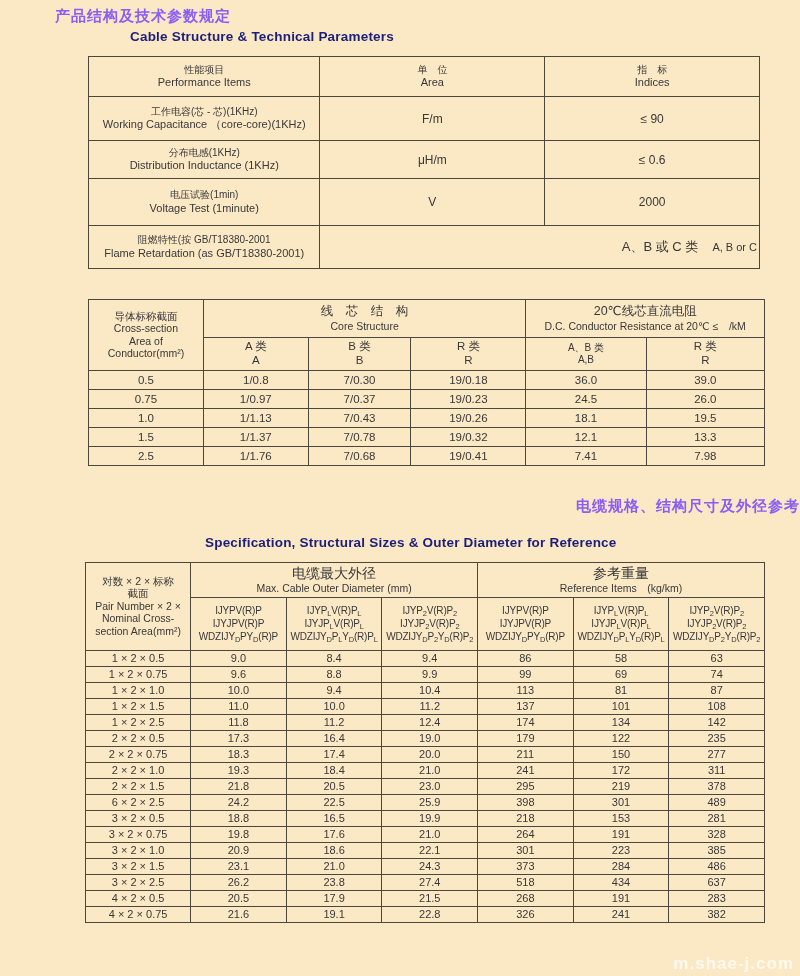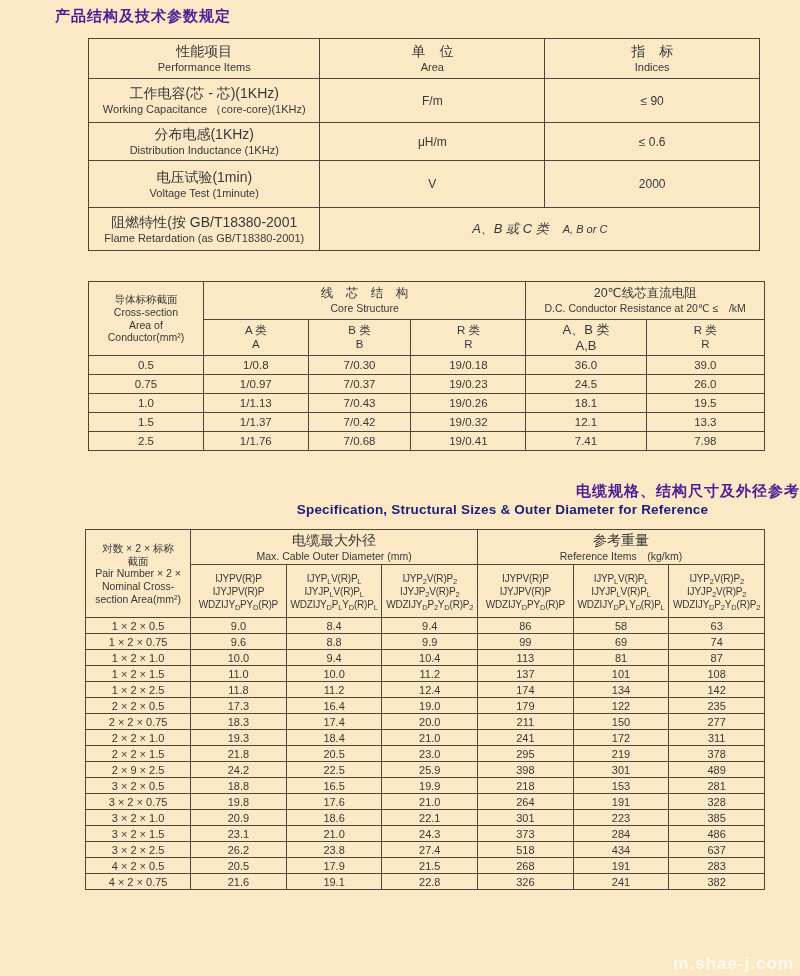--- a/index.html
+++ b/index.html
@@ -8,52 +8,52 @@
     background:#fbe9c6;
     font-family:"Liberation Sans","DejaVu Sans",sans-serif;
     color:#383838;
     overflow:hidden;
     position:relative;
   }
   .page{position:relative;width:800px;height:976px;}
 
   
   .title-zh{
-    color:#4c1d95;font-weight:bold;font-size:15px;letter-spacing:1px;
+    color:#8b5cf6;font-weight:bold;font-size:15px;letter-spacing:1px;
   }
   .title-en{
     color:#1d1d7a;font-weight:bold;font-size:13.5px;letter-spacing:.2px;
   }
   .sec1-zh{padding-top:7px;margin-left:55px;}
   .sec1-en{margin-top:3px;margin-left:130px;}
   .sec2-zh{margin-top:31px;margin-left:65px;text-align:right;}
-  .sec2-en{margin-top:1px;margin-left:205px;text-align:center;}
+  .sec2-en{margin-top:19px;margin-left:205px;}
 
   
   table{border-collapse:collapse;table-layout:fixed;background:transparent;}
   th,td{
     border:1.6px solid #4b473d;
     text-align:center;vertical-align:middle;
     padding:2px 2px;color:#383838;font-weight:normal;
     overflow:hidden;
   }
-  .zh{font-size:14px;line-height:1.35;white-space:pre-line;}
+  .zh{font-size:10px;line-height:1.35;white-space:pre-line;}
   .en{font-size:11px;line-height:1.25;white-space:pre-line;}
   sub{font-size:7.5px;line-height:0;vertical-align:-2px;}
 
   
   .t1{width:672px;margin:12px 0 0 88px;}
   .t1 thead tr{height:40px;}
   .t1 tbody tr:nth-child(1){height:44px;}
   .t1 tbody tr:nth-child(2){height:38px;}
   .t1 tbody tr:nth-child(3){height:47px;}
   .t1 tbody tr:nth-child(4){height:43px;}
   .t1 tbody tr:nth-child(5){height:49px;}
   .t1 td{font-size:12px;}
-  .t1 td.merged{text-align:center;font-style:italic;}
+  .t1 td.merged{text-align:right;}
   .t1 .merged .zh{display:inline;font-size:13px;}
   .t1 .merged .en{display:inline;font-size:11px;margin-left:14px;}
 
   
   .t2{width:677px;margin:30px 0 0 88px;}
   .t2 thead tr:nth-child(1){height:38px;margin-left:16px;}
   .t2 thead tr:nth-child(2){height:30px;}
   .t2 tbody tr{height:19px;}
   .t2 tbody td{font-size:11.5px;padding:1px 14px;}
   .t2 .zh{font-size:12.5px;line-height:1.25;}
@@ -75,20 +75,21 @@
     font-size:17px;font-weight:bold;letter-spacing:1px;
     color:rgba(255,252,245,0.85);
   }
 </style>
 </head>
 <body>
 
 <div class="page">
 
   <div class="title-zh sec1-zh">产品结构及技术参数规定</div>
+  <div class="title-en sec1-en">Cable Structure &amp; Technical Parameters</div>
 
   <table class="t1">
     <colgroup>
         <col style="width:34.5%">
         <col style="width:33.5%">
         <col style="width:32%">
       </colgroup>
     <thead>
         <tr>
           <th>
@@ -167,21 +168,21 @@
           <th>
             <div class="en" style="font-size:11.5px">A 类<br>A</div>
           </th>
           <th>
             <div class="en" style="font-size:11.5px">B 类<br>B</div>
           </th>
           <th>
             <div class="en" style="font-size:11.5px">R 类<br>R</div>
           </th>
           <th>
-            <div class="en" style="font-size:13px">A、B 类<br>A,B</div>
+            <div class="en" style="font-size:10px">A、B 类<br>A,B</div>
           </th>
           <th>
             <div class="en" style="font-size:11.5px">R 类<br>R</div>
           </th>
         </tr>
       </thead>
     <tbody>
         <tr>
           <td>0.5</td>
           <td>1/0.8</td>
@@ -202,21 +203,21 @@
           <td>1.0</td>
           <td>1/1.13</td>
           <td>7/0.43</td>
           <td>19/0.26</td>
           <td>18.1</td>
           <td>19.5</td>
         </tr>
         <tr>
           <td>1.5</td>
           <td>1/1.37</td>
-          <td>7/0.42</td>
+          <td>7/0.78</td>
           <td>19/0.32</td>
           <td>12.1</td>
           <td>13.3</td>
         </tr>
         <tr>
           <td>2.5</td>
           <td>1/1.76</td>
           <td>7/0.68</td>
           <td>19/0.41</td>
           <td>7.41</td>
@@ -337,21 +338,21 @@
         <tr>
           <td>2 × 2 × 1.5</td>
           <td>21.8</td>
           <td>20.5</td>
           <td>23.0</td>
           <td>295</td>
           <td>219</td>
           <td>378</td>
         </tr>
         <tr>
-          <td>2 × 9 × 2.5</td>
+          <td>6 × 2 × 2.5</td>
           <td>24.2</td>
           <td>22.5</td>
           <td>25.9</td>
           <td>398</td>
           <td>301</td>
           <td>489</td>
         </tr>
         <tr>
           <td>3 × 2 × 0.5</td>
           <td>18.8</td>

